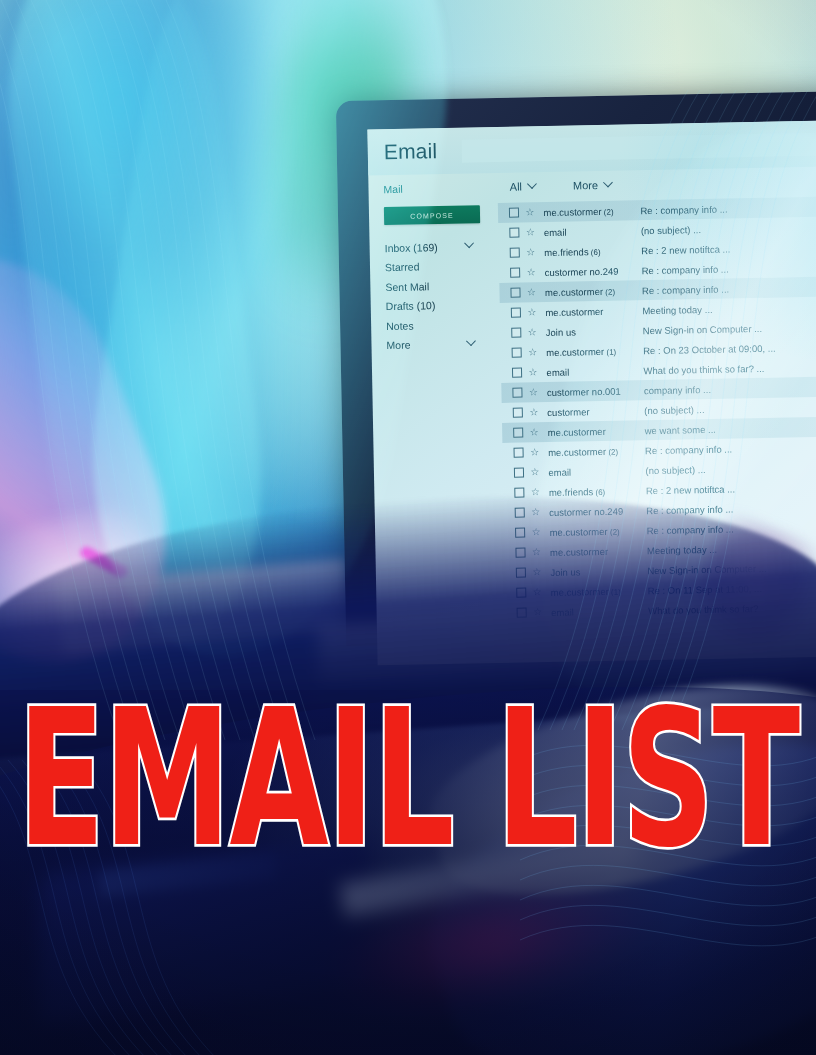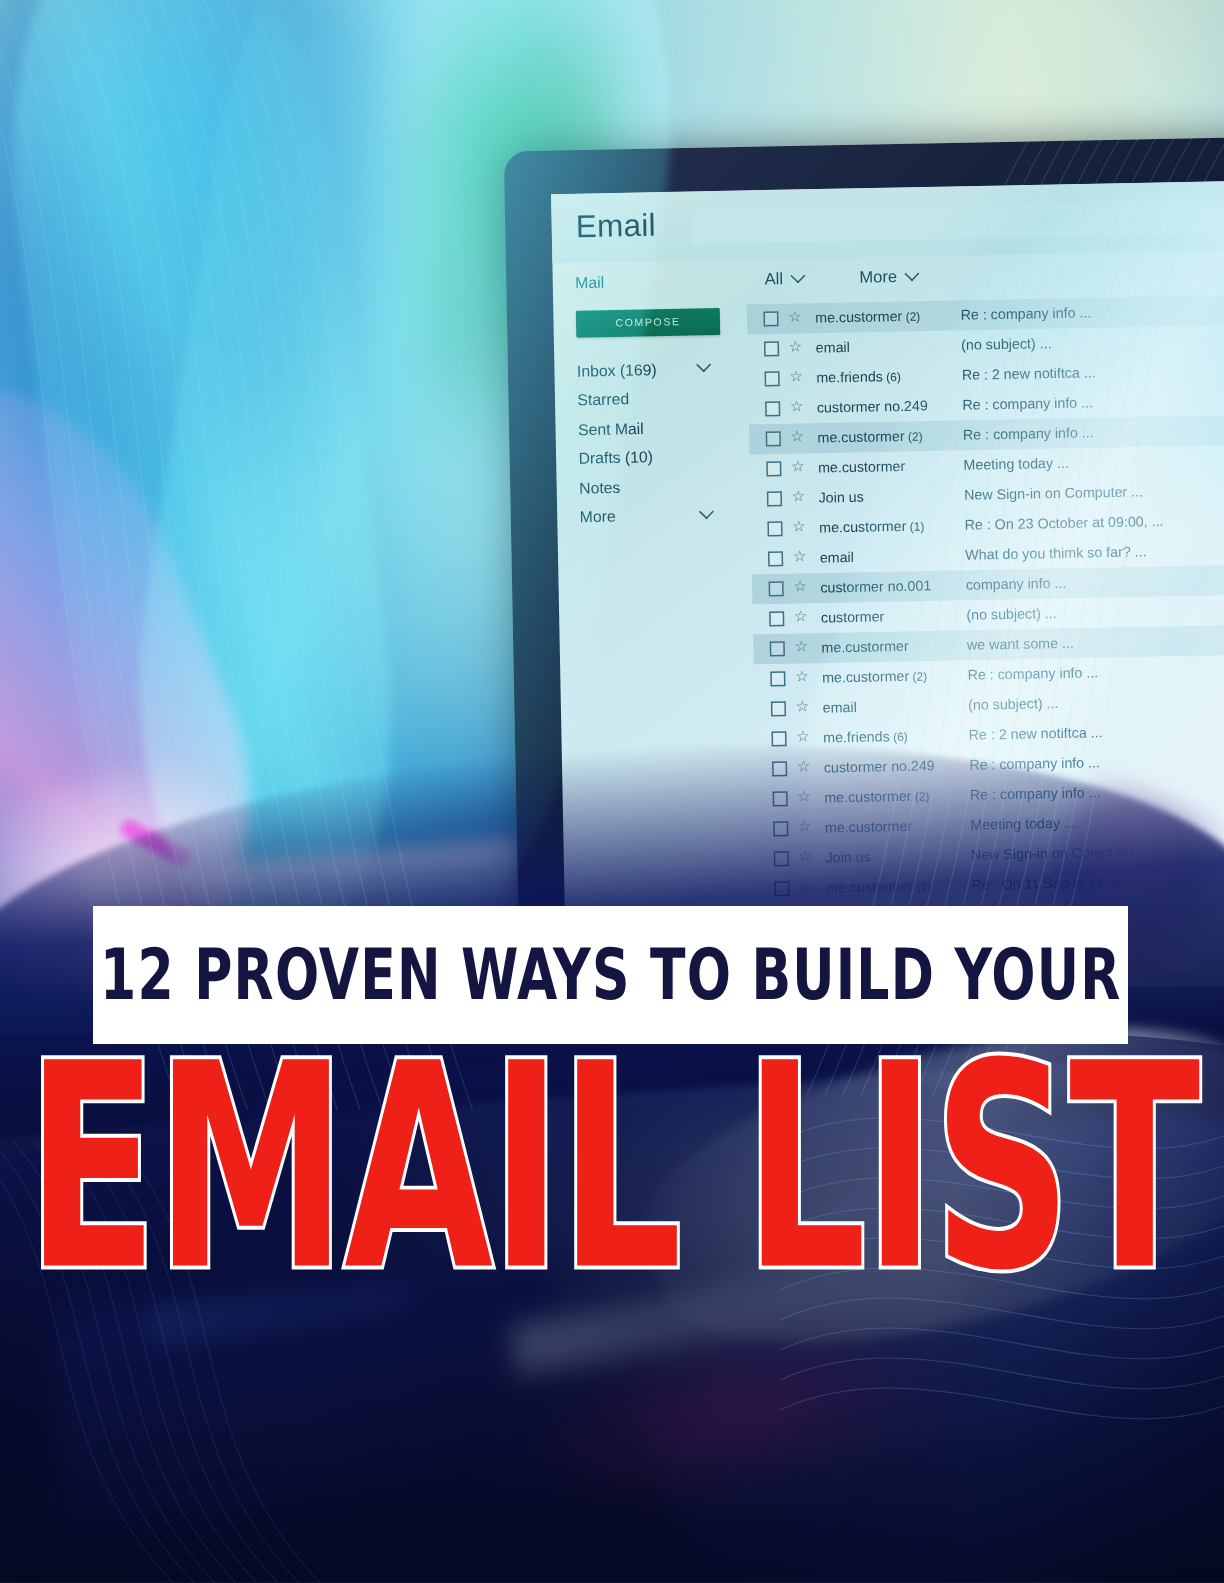--- a/index.html
+++ b/index.html
@@ -556,21 +556,18 @@
             <path d="M70,0 C150,90 110,200 210,300"></path>
           <path d="M84,0 C164,90 124,200 224,300"></path>
             <path d="M98,0 C178,90 138,200 238,300"></path>
         </g>
       </svg>
     </div>
   </div>
 
   <div class="vignette"></div>
 
-  <div class="title-band">
-    <div class="title-sub">12 PROVEN WAYS TO BUILD YOUR</div>
-  </div>
 
   <div class="title-main-wrap">
     <div class="title-main title-main-inner">EMAIL LIST</div>
   </div>
 
 </div>
 
 </body></html>

